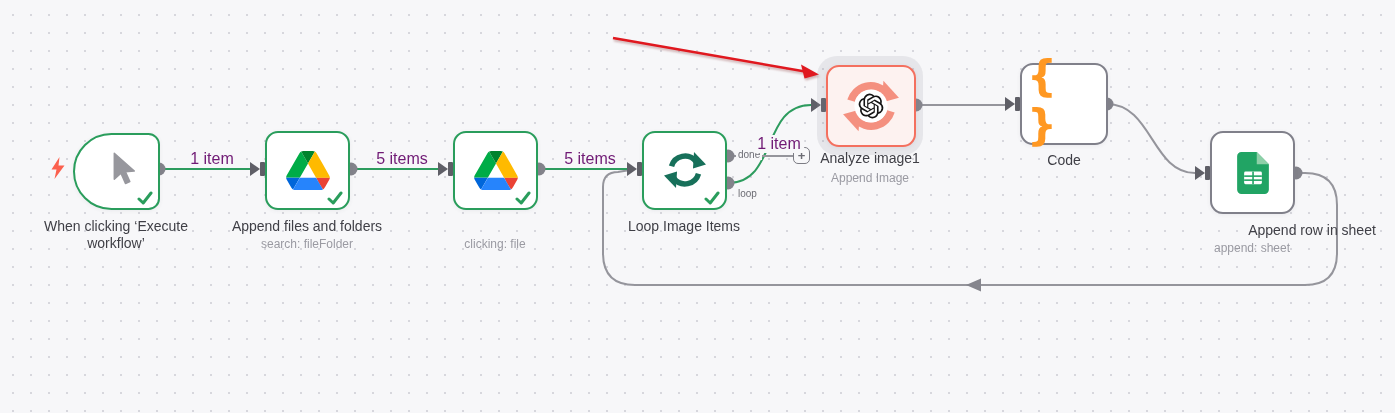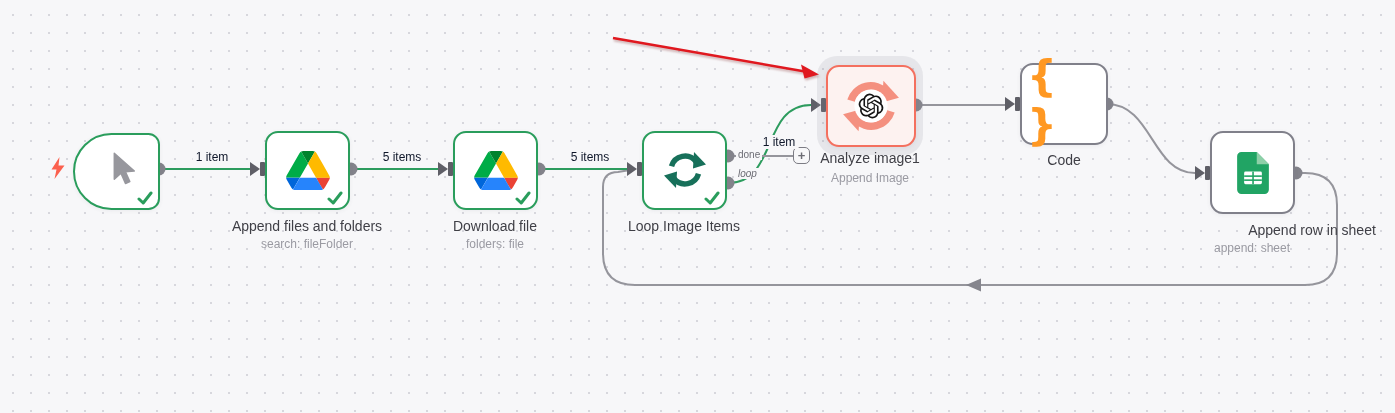--- a/index.html
+++ b/index.html
@@ -31,21 +31,21 @@
   .check{position:absolute;right:5px;bottom:3px;}
   .nlabel{
     position:absolute;transform:translateX(-50%);width:190px;text-align:center;
     font-size:14px;font-weight:400;color:#3f3f46;line-height:17px;
   }
   .nsub{
     position:absolute;transform:translateX(-50%);width:190px;text-align:center;
     font-size:12px;font-weight:400;color:#9a9aa2;
   }
   .clabel{
-    position:absolute;transform:translateX(-50%);font-size:12px;color:#0f172a;
+    position:absolute;transform:translateX(-50%);font-size:16px;color:#701a75;
     background:#f7f7f9;padding:0 3px;white-space:nowrap;
   }
   .plabel{
     position:absolute;font-size:10px;color:#6c6c74;background:#f7f7f9;
     padding:0 2px;white-space:nowrap;
   }
   .plus{
     position:absolute;left:793px;top:147px;width:17px;height:17px;
     border:1.8px solid #7c7c84;border-radius:5px;box-sizing:border-box;
     background:#f7f7f9;color:#6c6c74;font-size:13px;font-weight:700;
@@ -141,20 +141,21 @@
     <polygon points="8.5,0 0.5,12.5 5.5,12.5 3.5,22 13.5,8.5 7.5,8.5" fill="#fb604e"></polygon>
   </svg>
   <div class="node trigger" style="left:73px;top:133px;width:87px;height:77px;">
     <svg width="30" height="34" viewBox="0 0 24 28" style="margin-left:14px;margin-top:-6px;">
       <path d="M4 1 L4 22.5 L9.5 17.5 L13.2 26 L16.8 24.3 L13.2 16.2 L20.5 15.7 Z" fill="#97979d" stroke="#97979d" stroke-width="1.2" stroke-linejoin="round"></path>
     </svg>
     <svg class="check" width="16" height="14" viewBox="0 0 16 14">
       <polyline points="2,8 6.2,12 14,2" fill="none" stroke="#2a9d5c" stroke-width="3" stroke-linecap="round" stroke-linejoin="round"></polyline>
     </svg>
   </div>
+  <div class="nlabel" style="left:116px;top:218px;">When clicking ‘Execute workflow’</div>
 
   <div class="node" style="left:265px;top:131px;width:85px;height:79px;">
     <svg width="44" height="39" viewBox="0 0 87.3 78">
       <path d="m6.6 66.85 3.85 6.65c.8 1.4 1.95 2.5 3.3 3.3l13.75-23.8h-27.5c0 1.55.4 3.1 1.2 4.5z" fill="#0066da"></path>
       <path d="m43.65 25-13.75-23.8c-1.35.8-2.5 1.9-3.3 3.3l-25.4 44a9.06 9.06 0 0 0-1.2 4.5h27.5z" fill="#00ac47"></path>
       <path d="m73.55 76.8c1.35-.8 2.5-1.9 3.3-3.3l1.6-2.75 7.65-13.25c.8-1.4 1.2-2.95 1.2-4.5h-27.5l5.85 11.5z" fill="#ea4335"></path>
       <path d="m43.65 25 13.75-23.8c-1.35-.8-2.9-1.2-4.5-1.2h-18.5c-1.6 0-3.15.45-4.5 1.2z" fill="#00832d"></path>
       <path d="m59.8 53.3h-32.3l-13.75 23.8c1.35.8 2.9 1.2 4.5 1.2h50.8c1.6 0 3.15-.45 4.5-1.2z" fill="#2684fc"></path>
       <path d="m73.4 26.5-12.7-22c-.8-1.4-1.95-2.5-3.3-3.3l-13.75 23.8 16.15 28.3h27.45c0-1.55-.4-3.1-1.2-4.5z" fill="#ffba00"></path>
     </svg>
@@ -171,37 +172,36 @@
       <path d="m43.65 25-13.75-23.8c-1.35.8-2.5 1.9-3.3 3.3l-25.4 44a9.06 9.06 0 0 0-1.2 4.5h27.5z" fill="#00ac47"></path>
       <path d="m73.55 76.8c1.35-.8 2.5-1.9 3.3-3.3l1.6-2.75 7.65-13.25c.8-1.4 1.2-2.95 1.2-4.5h-27.5l5.85 11.5z" fill="#ea4335"></path>
       <path d="m43.65 25 13.75-23.8c-1.35-.8-2.9-1.2-4.5-1.2h-18.5c-1.6 0-3.15.45-4.5 1.2z" fill="#00832d"></path>
       <path d="m59.8 53.3h-32.3l-13.75 23.8c1.35.8 2.9 1.2 4.5 1.2h50.8c1.6 0 3.15-.45 4.5-1.2z" fill="#2684fc"></path>
       <path d="m73.4 26.5-12.7-22c-.8-1.4-1.95-2.5-3.3-3.3l-13.75 23.8 16.15 28.3h27.45c0-1.55-.4-3.1-1.2-4.5z" fill="#ffba00"></path>
     </svg>
     <svg class="check" width="16" height="14" viewBox="0 0 16 14">
       <polyline points="2,8 6.2,12 14,2" fill="none" stroke="#2a9d5c" stroke-width="3" stroke-linecap="round" stroke-linejoin="round"></polyline>
     </svg>
   </div>
-  <div class="nlabel" style="left:495px;top:218px;">Download file</div>
-  <div class="nsub" style="left:495px;top:237px;">folders: file</div>
+  <div class="nsub" style="left:495px;top:237px;">clicking: file</div>
 
   <div class="node" style="left:642px;top:131px;width:85px;height:79px;">
     <svg width="46" height="46" viewBox="0 0 46 46" style="margin-top:-2px;">
       <path d="M9.5,19.3 A14,14 0 0 1 34,14.5" fill="none" stroke="#17705a" stroke-width="5.5"></path>
       <polygon points="32,5 44,17.5 31,21.5" fill="#17705a"></polygon>
       <path d="M36.5,26.7 A14,14 0 0 1 12,31.5" fill="none" stroke="#17705a" stroke-width="5.5"></path>
       <polygon points="14,41 2,28.5 15,24.5" fill="#17705a"></polygon>
     </svg>
     <svg class="check" width="16" height="14" viewBox="0 0 16 14">
       <polyline points="2,8 6.2,12 14,2" fill="none" stroke="#2a9d5c" stroke-width="3" stroke-linecap="round" stroke-linejoin="round"></polyline>
     </svg>
   </div>
   <div class="nlabel" style="left:684px;top:218px;">Loop Image Items</div>
   <div class="plabel" style="left:736px;top:149px;">done</div>
-  <div class="plabel" style="left:736px;top:168px;font-style:italic;">loop</div>
+  <div class="plabel" style="left:736px;top:188px;">loop</div>
   <div class="plus">+</div>
 
   <div class="halo" style="left:817px;top:56px;width:106px;height:99px;"></div>
   <div class="node error" style="left:826px;top:65px;width:90px;height:82px;">
     <svg width="60" height="60" viewBox="0 0 58 58">
       <path d="M9.7,23.8 A20,20 0 0 1 43,15.5" fill="none" stroke="#f4907f" stroke-width="7.5"></path>
       <polygon points="41,4.5 56,21 39.5,25.5" fill="#f4907f"></polygon>
       <path d="M48.3,34.2 A20,20 0 0 1 15,42.5" fill="none" stroke="#f4907f" stroke-width="7.5"></path>
       <polygon points="17,53.5 2,37 18.5,32.5" fill="#f4907f"></polygon>
       <circle cx="29" cy="29" r="16" fill="#ffffff"></circle>

